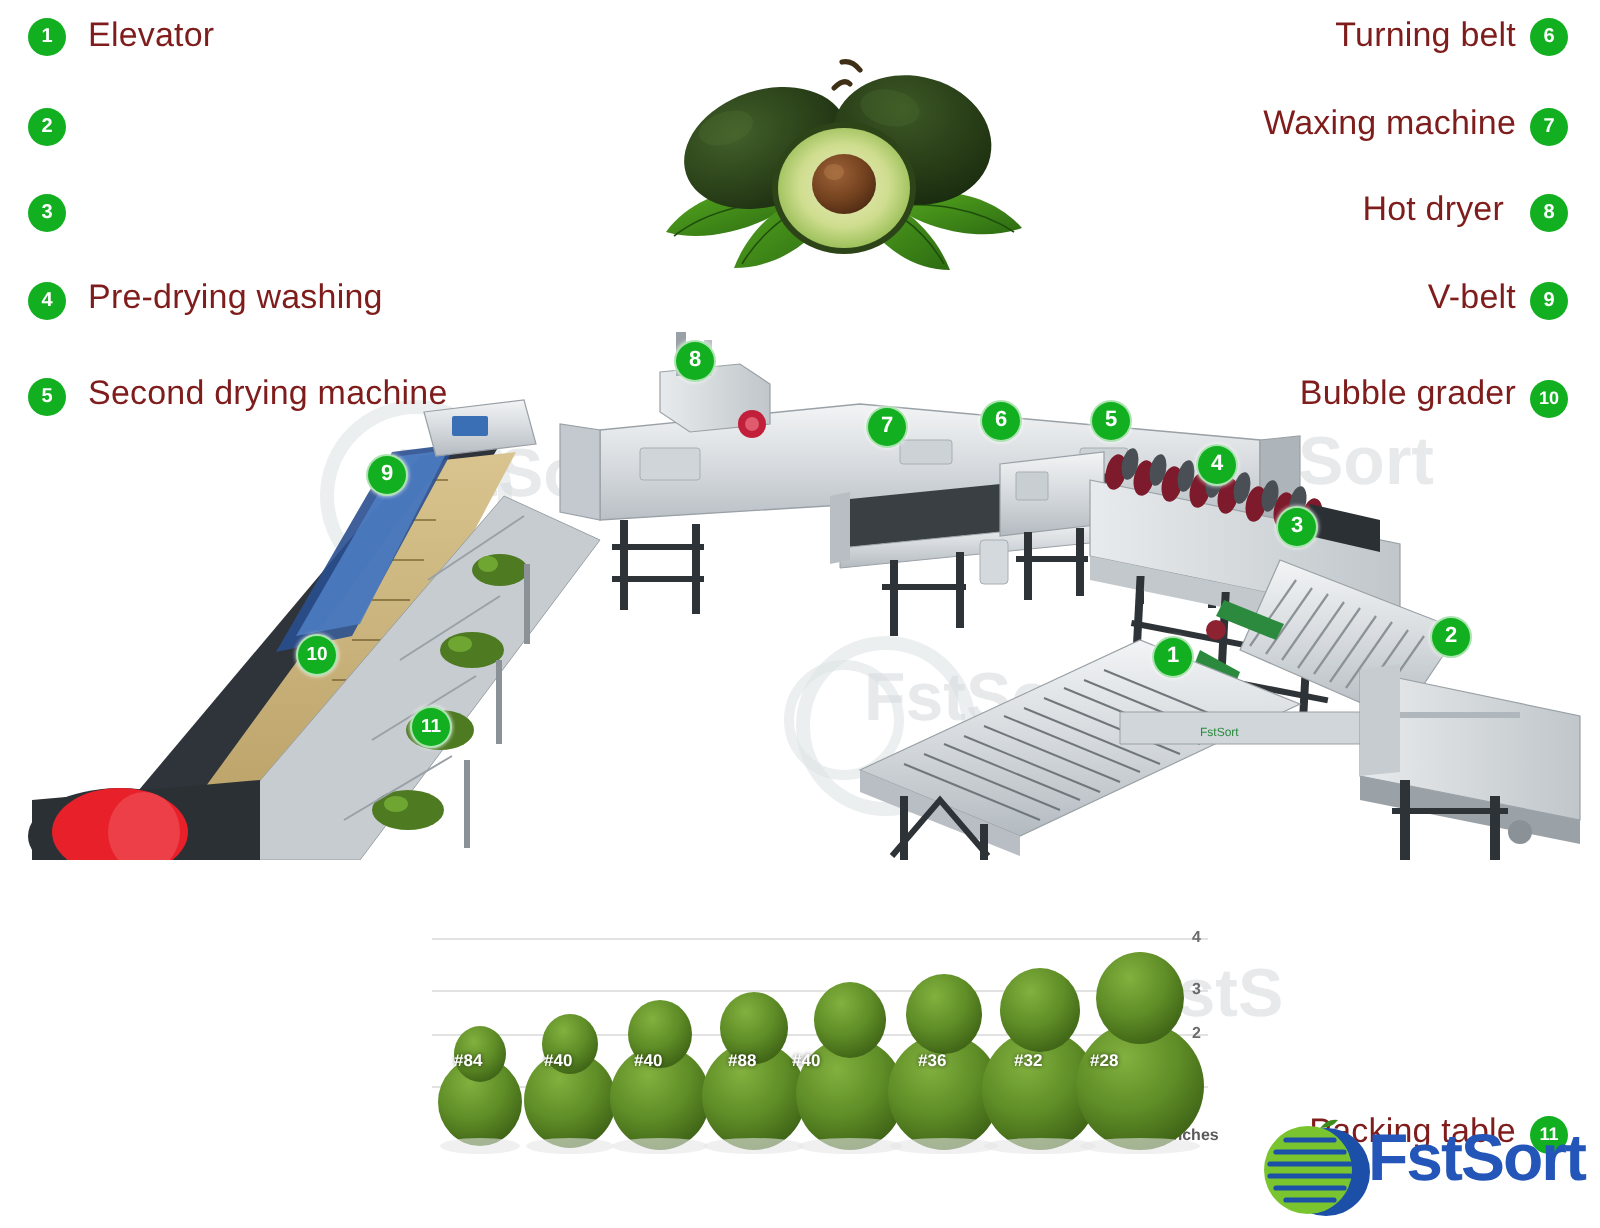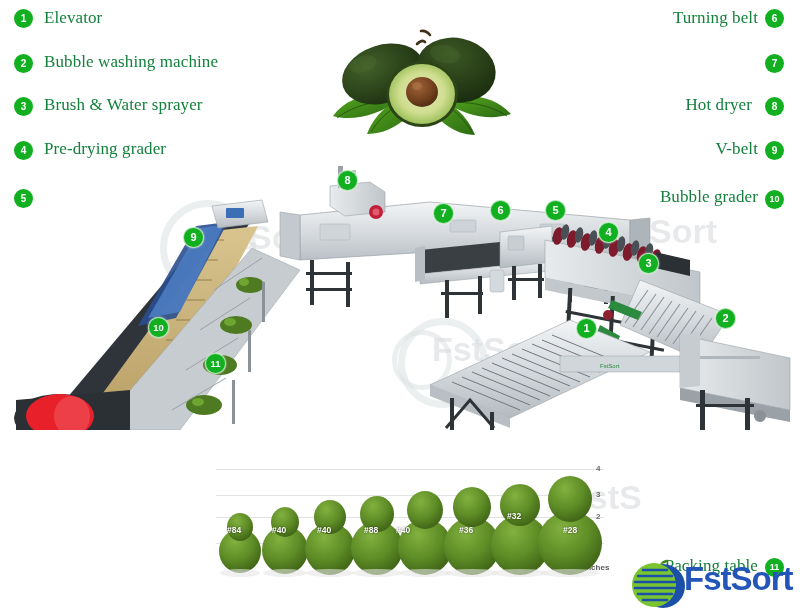--- a/index.html
+++ b/index.html
@@ -32,23 +32,23 @@
     justify-content: center;
     line-height: 1;
     box-shadow: 0 0 2px rgba(255,255,255,0.9);
     user-select: none;
   }
   .legend-badge { width: 19px; height: 19px; font-size: 10px; }
   .legend-badge.wide { font-size: 9px; }
 
   .legend-text {
     position: absolute;
-    font-family: Liberation Serif, serif;
+    font-family: Liberation Sans, sans-serif;
     font-size: 17px;
-    color: #15803d;
+    color: #7f1d1d;
     white-space: nowrap;
     letter-spacing: 0.1px;
   }
   .legend-text.right { text-align: left; }
 
   
   .diagram-badge {
     width: 21px; height: 21px;
     font-size: 11px;
     border: 1px solid rgba(255,255,255,0.65);
@@ -213,33 +213,33 @@
       <ellipse cx="97" cy="86" rx="33" ry="30" fill="url(#fleshG)"></ellipse>
       <ellipse cx="97" cy="84" rx="16" ry="15" fill="url(#pitG)"></ellipse>
       <ellipse cx="92" cy="78" rx="5" ry="4" fill="#b07a48" opacity="0.55"></ellipse>
     </g>
   </svg>
 
   <div class="badge legend-badge" style="left:14px; top:9px;">1</div>
   <div class="legend-text" style="left:44px; top:8px;">Elevator</div>
 
   <div class="badge legend-badge" style="left:14px; top:54px;">2</div>
-  <div class="legend-text" style="left:44px; top:52px;">Bubble washing machine</div>
 
   <div class="badge legend-badge" style="left:14px; top:97px;">3</div>
-  <div class="legend-text" style="left:44px; top:95px;">Brush &amp; Water sprayer</div>
 
   <div class="badge legend-badge" style="left:14px; top:141px;">4</div>
-  <div class="legend-text" style="left:44px; top:139px;">Pre-drying grader</div>
+  <div class="legend-text" style="left:44px; top:139px;">Pre-drying washing</div>
 
   <div class="badge legend-badge" style="left:14px; top:189px;">5</div>
+  <div class="legend-text" style="left:44px; top:187px;">Second drying machine</div>
 
   <div class="legend-text right" style="right:42px; top:8px;">Turning belt</div>
   <div class="badge legend-badge" style="left:765px; top:9px;">6</div>
 
+  <div class="legend-text right" style="right:42px; top:52px;">Waxing machine</div>
   <div class="badge legend-badge" style="left:765px; top:54px;">7</div>
 
   <div class="legend-text right" style="right:48px; top:95px;">Hot dryer</div>
   <div class="badge legend-badge" style="left:765px; top:97px;">8</div>
 
   <div class="legend-text right" style="right:42px; top:139px;">V-belt</div>
   <div class="badge legend-badge" style="left:765px; top:141px;">9</div>
 
   <div class="legend-text right" style="right:42px; top:187px;">Bubble grader</div>
   <div class="badge legend-badge wide" style="left:765px; top:190px;">10</div>
@@ -540,22 +540,22 @@
           </g>
       </g>
     </svg>
 
     <div class="avo-size-label" style="left:27px;  top:70px;">#84</div>
     <div class="avo-size-label" style="left:72px;  top:70px;">#40</div>
     <div class="avo-size-label" style="left:117px; top:70px;">#40</div>
     <div class="avo-size-label" style="left:164px; top:70px;">#88</div>
     <div class="avo-size-label" style="left:196px; top:70px;">#40</div>
     <div class="avo-size-label" style="left:259px; top:70px;">#36</div>
-    <div class="avo-size-label" style="left:307px; top:56px;text-align:right;">#32</div>
-    <div class="avo-size-label" style="left:363px; top:70px;">#28</div>
+    <div class="avo-size-label" style="left:307px; top:70px;text-align:right;">#32</div>
+    <div class="avo-size-label" style="left:345px; top:70px;">#28</div>
   </div>
 
   <div id="logo">
     <svg viewBox="0 0 60 54" style="position:absolute; left:0; top:0; width:60px; height:54px;">
       <circle cx="33" cy="28" r="22" fill="#1b4fa8"></circle>
       <circle cx="24" cy="27" r="22" fill="#7ac52f"></circle>
       <g stroke="#1b4fa8" stroke-width="2.6" stroke-linecap="round">
         <line x1="8" y1="18" x2="42" y2="18"></line>
         <line x1="5" y1="24" x2="45" y2="24"></line>
         <line x1="5" y1="30" x2="45" y2="30"></line>

